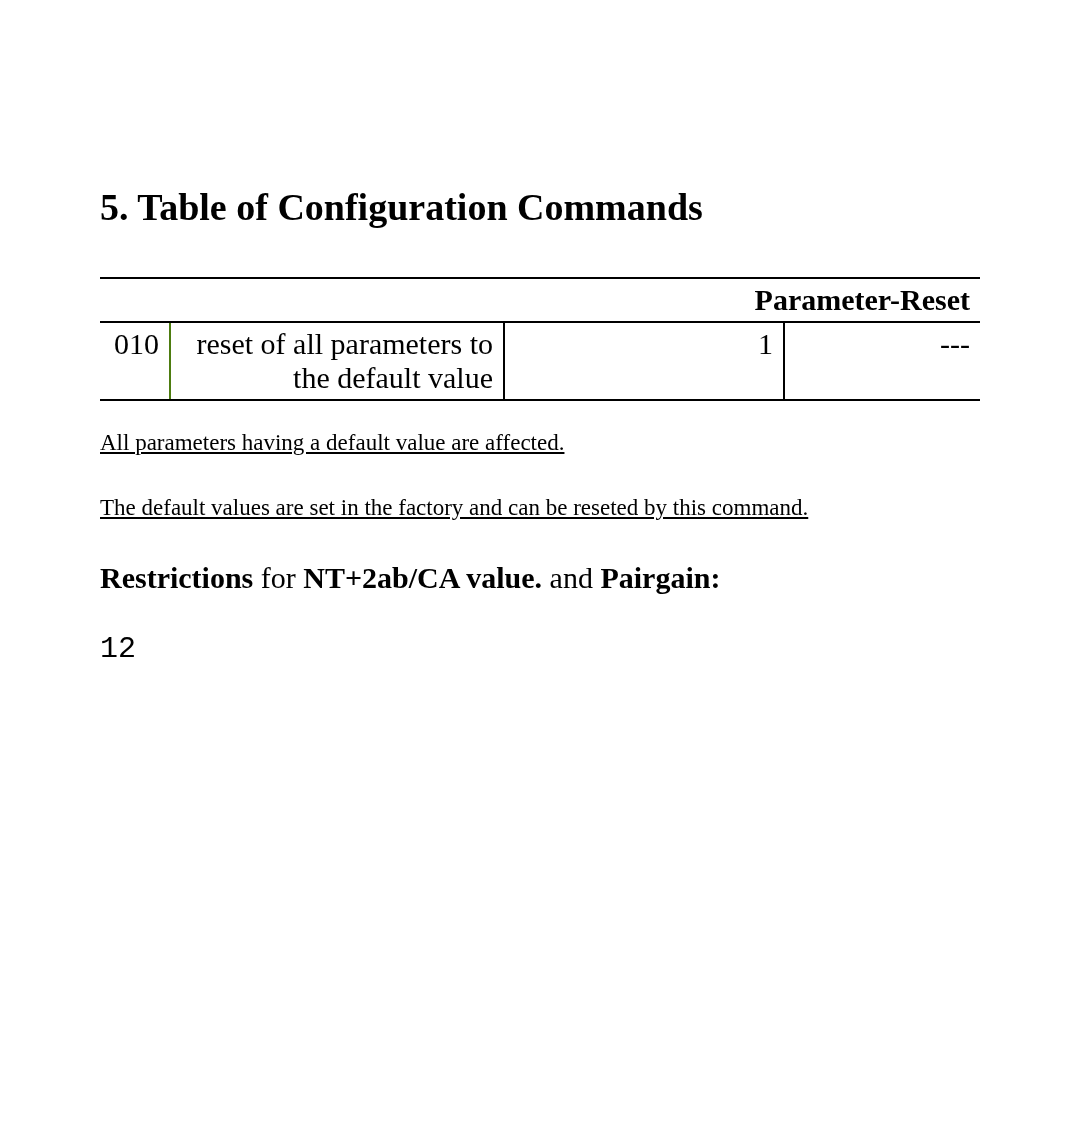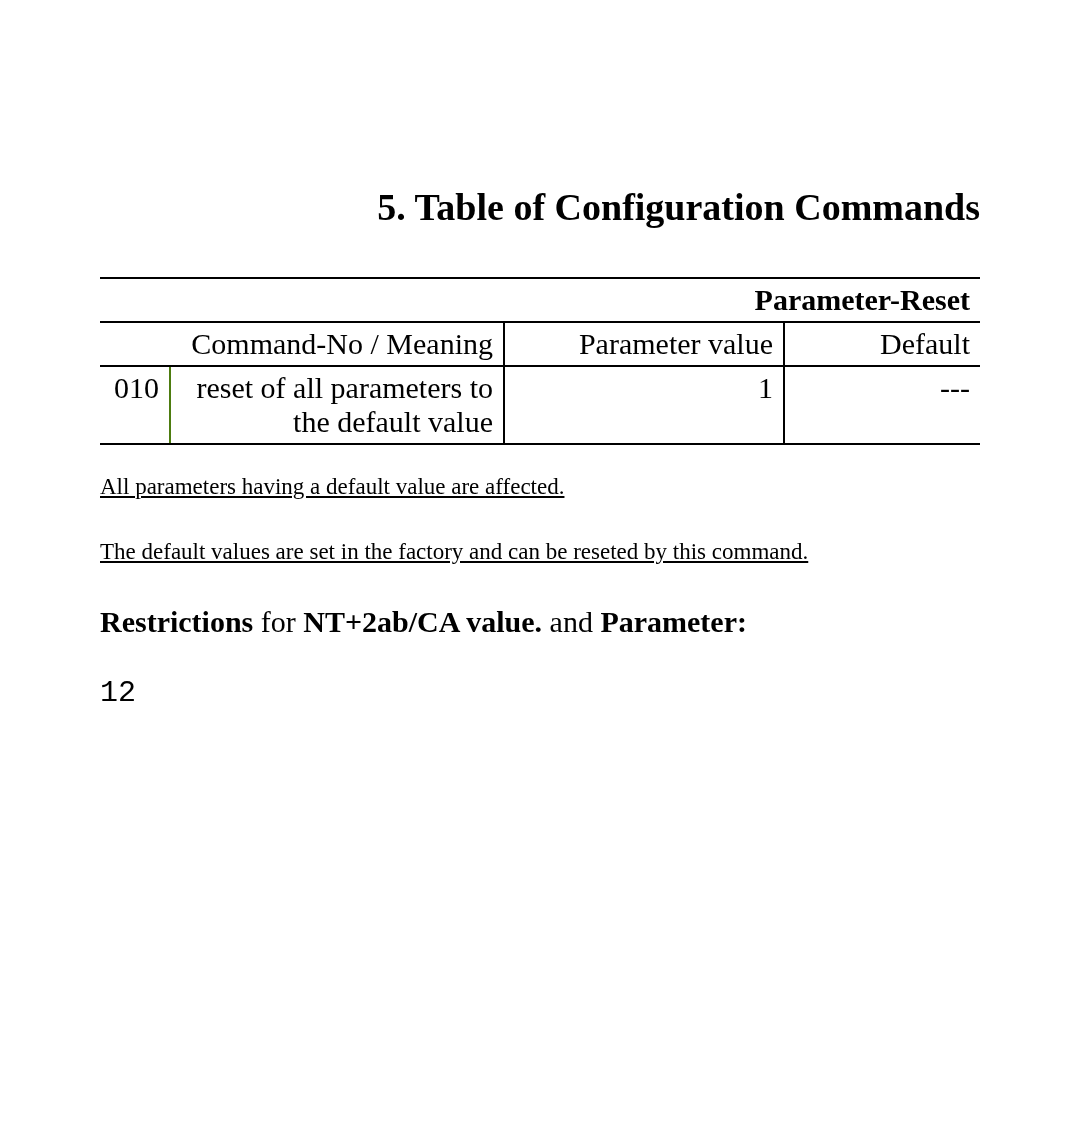--- a/index.html
+++ b/index.html
@@ -12,21 +12,20 @@
       height: 1125px;
       background: #ffffff;
       font-family: "Times New Roman", Times, serif;
       color: #000000;
       padding: 185px 100px 0 100px;
     }
     .heading {
       font-size: 38px;
       font-weight: bold;
       margin-bottom: 48px;
-      text-align: right;
     }
     table {
       width: 100%;
       border-collapse: collapse;
       font-size: 30px;
       margin-bottom: 28px;
     }
     table td, table th {
       text-align: right;
       font-weight: normal;
@@ -84,36 +83,31 @@
 </head>
 <body>
 
 <h1 class="heading">5. Table of Configuration Commands</h1>
 
 <table>
   <tbody>
       <tr class="title-row">
     <td colspan="4">Parameter-Reset</td>
   </tr>
-  <tr class="header-row">
-    <td colspan="2" class="col-cmd-header">Command-No / Meaning</td>
-    <td class="col-param">Parameter value</td>
-    <td>Default</td>
-  </tr>
   <tr class="data-row">
     <td class="col-no">010</td>
     <td class="col-meaning">reset of all parameters to the default value</td>
     <td class="col-param">1</td>
     <td>---</td>
   </tr>
 </tbody>
   </table>
 
 <p class="para">All parameters having a default value are affected.</p>
 
 <p class="para">The default values are set in the factory and can be reseted by this command.</p>
 
 <div class="restrictions">
-  <span class="bold">Restrictions</span><span> for </span><span class="bold">NT+2ab/CA value.</span><span> and </span><span class="bold">Parameter:</span>
+  <span class="bold">Restrictions</span><span> for </span><span class="bold">NT+2ab/CA value.</span><span> and </span><span class="bold">Pairgain:</span>
   <br>
 </div>
 
 <div class="page-number">12</div>
 
 </body></html>

